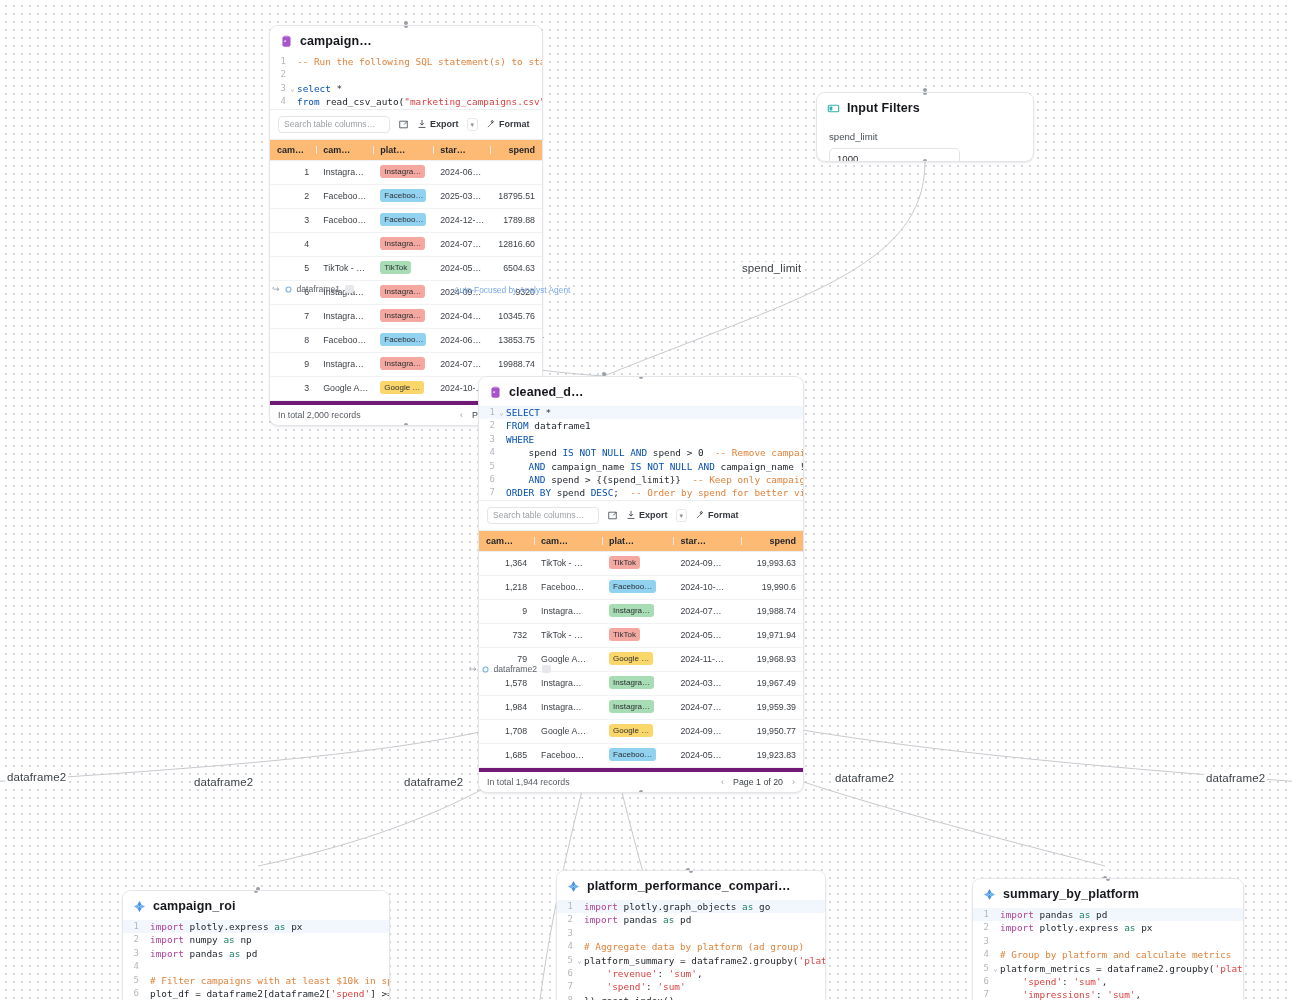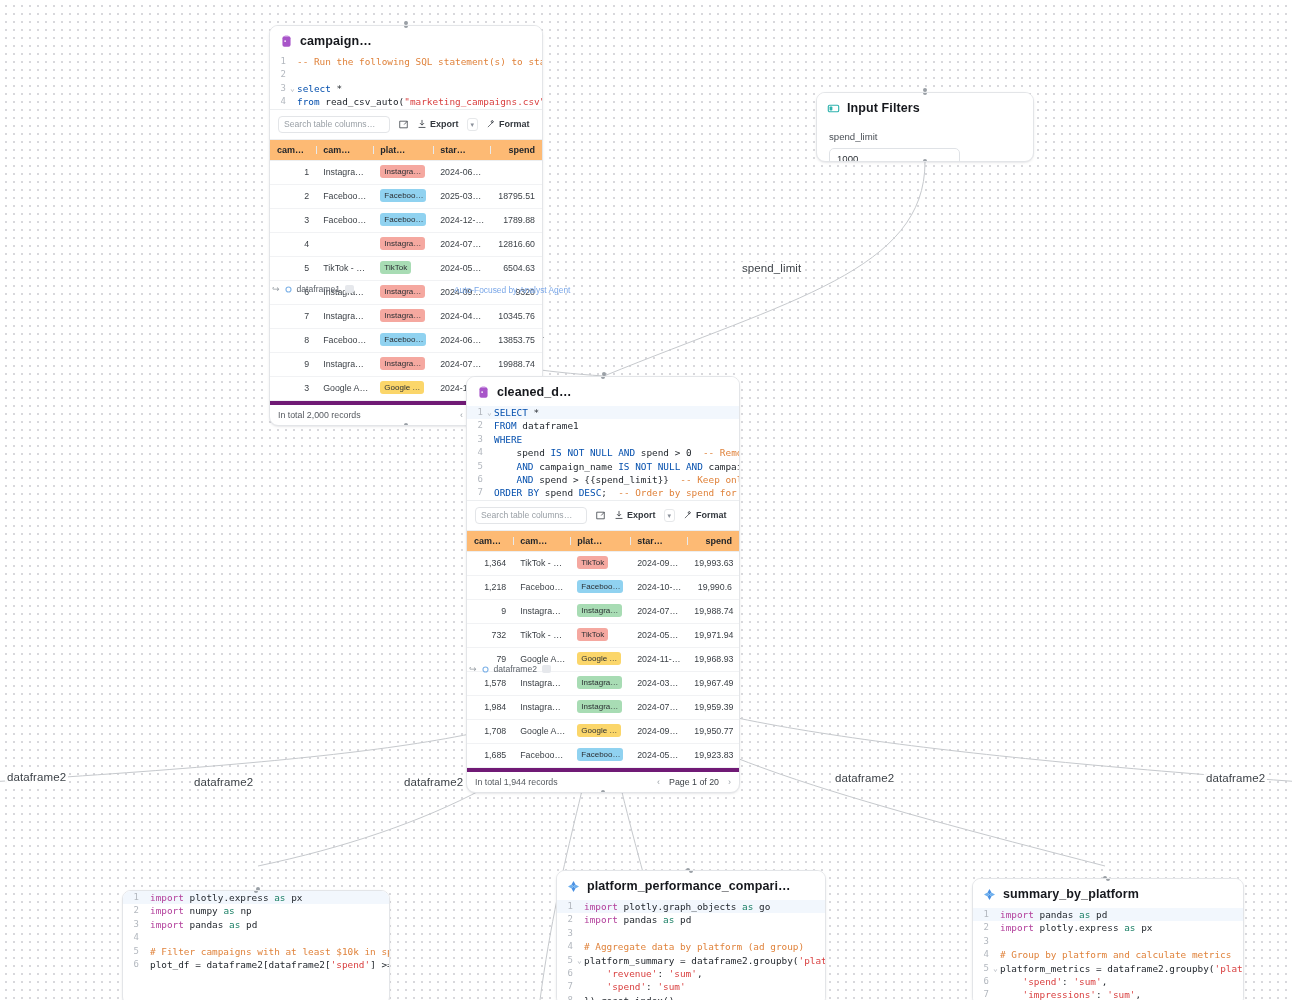--- a/index.html
+++ b/index.html
@@ -337,21 +337,21 @@
         <rect x="1.6" y="4" width="12.8" height="8" rx="1.6" fill="none" stroke="#2fb3ae" stroke-width="1.4"></rect>
         <rect x="3.2" y="5.6" width="3.4" height="4.8" rx="0.8" fill="#2fb3ae"></rect>
       </svg>
       <div class="node-title">Input Filters</div>
     </div>
     <div class="filter-label">spend_limit</div>
     <div class="filter-input">1000</div>
     <span class="handle bottom"></span>
   </div>
 
-  <div class="node" style="left:466px;top:376px;width:274px;">
+  <div class="node" style="left:478px;top:376px;width:326px;">
     <span class="handle top"></span>
     <div class="node-head">
       <svg class="ico" viewBox="0 0 16 16">
         <rect x="3" y="1.5" width="10" height="13" rx="2.4" fill="#a855c9"></rect>
         <rect x="5.4" y="0.5" width="5.2" height="2" rx="1" fill="#c88fe0"></rect>
         <circle cx="6.3" cy="7.5" r="1.05" fill="#ffffff"></circle>
       </svg>
       <div class="node-title">cleaned_d…</div>
     </div>
     <div class="code" id="code-cleaned"><div class="cl hl"><span class="gut">1</span><span class="fold">⌄</span><span class="src"><span class="k">SELECT</span> <span class="pl">*</span></span></div><div class="cl"><span class="gut">2</span><span class="fold"></span><span class="src"><span class="k">FROM</span> <span class="pl">dataframe1</span></span></div><div class="cl"><span class="gut">3</span><span class="fold"></span><span class="src"><span class="k">WHERE</span></span></div><div class="cl"><span class="gut">4</span><span class="fold"></span><span class="src">    <span class="pl">spend</span> <span class="k">IS NOT NULL AND</span> <span class="pl">spend &gt; 0</span>  <span class="cm">-- Remove campaigns wi</span></span></div><div class="cl"><span class="gut">5</span><span class="fold"></span><span class="src">    <span class="k">AND</span> <span class="pl">campaign_name</span> <span class="k">IS NOT NULL AND</span> <span class="pl">campaign_name != ''</span></span></div><div class="cl"><span class="gut">6</span><span class="fold"></span><span class="src">    <span class="k">AND</span> <span class="pl">spend &gt; {{spend_limit}}</span>  <span class="cm">-- Keep only campaigns wit</span></span></div><div class="cl"><span class="gut">7</span><span class="fold"></span><span class="src"><span class="k">ORDER BY</span> <span class="pl">spend</span> <span class="k">DESC</span><span class="pl">;</span>  <span class="cm">-- Order by spend for better visibili</span></span></div></div>
@@ -476,20 +476,29 @@
     <span class="nf-ico">↪</span>
     <svg class="nf-dot" viewBox="0 0 10 10">
       <circle cx="5" cy="5" r="3.6" fill="none" stroke="#7fb3e8" stroke-width="1.6"></circle>
     </svg>
     <span>dataframe2</span>
     <span class="nf-chip"></span>
   </div>
 
   <div class="node" style="left:122px;top:890px;width:268px;height:116px;">
     <span class="handle top"></span>
+    <div class="node-head">
+      <svg class="ico" viewBox="0 0 16 16">
+        <path d="M8 1.2 10.4 5.6 8 8 5.6 5.6z" fill="#4a90e2"></path>
+        <path d="M8 14.8 5.6 10.4 8 8l2.4 2.4z" fill="#4a90e2"></path>
+        <path d="M1.2 8 5.6 5.6 8 8l-2.4 2.4z" fill="#6fb0ee"></path>
+        <path d="M14.8 8 10.4 10.4 8 8l2.4-2.4z" fill="#6fb0ee"></path>
+      </svg>
+      <div class="node-title">campaign_roi</div>
+    </div>
     <div class="code" id="code-roi"><div class="cl hl"><span class="gut">1</span><span class="fold"></span><span class="src"><span class="kw">import</span> <span class="pl">plotly.express</span> <span class="kg">as</span> <span class="pl">px</span></span></div><div class="cl"><span class="gut">2</span><span class="fold"></span><span class="src"><span class="kw">import</span> <span class="pl">numpy</span> <span class="kg">as</span> <span class="pl">np</span></span></div><div class="cl"><span class="gut">3</span><span class="fold"></span><span class="src"><span class="kw">import</span> <span class="pl">pandas</span> <span class="kg">as</span> <span class="pl">pd</span></span></div><div class="cl"><span class="gut">4</span><span class="fold"></span><span class="src">&nbsp;</span></div><div class="cl"><span class="gut">5</span><span class="fold"></span><span class="src"><span class="cm"># Filter campaigns with at least $10k in spend</span></span></div><div class="cl"><span class="gut">6</span><span class="fold"></span><span class="src"><span class="pl">plot_df = dataframe2[dataframe2[</span><span class="st">'spend'</span><span class="pl">] &gt;= 10000].copy()</span></span></div></div>
   </div>
 
   <div class="node" style="left:556px;top:870px;width:270px;height:136px;">
     <span class="handle top"></span>
     <div class="node-head">
       <svg class="ico" viewBox="0 0 16 16">
         <path d="M8 1.2 10.4 5.6 8 8 5.6 5.6z" fill="#4a90e2"></path>
         <path d="M8 14.8 5.6 10.4 8 8l2.4 2.4z" fill="#4a90e2"></path>
         <path d="M1.2 8 5.6 5.6 8 8l-2.4 2.4z" fill="#6fb0ee"></path>

